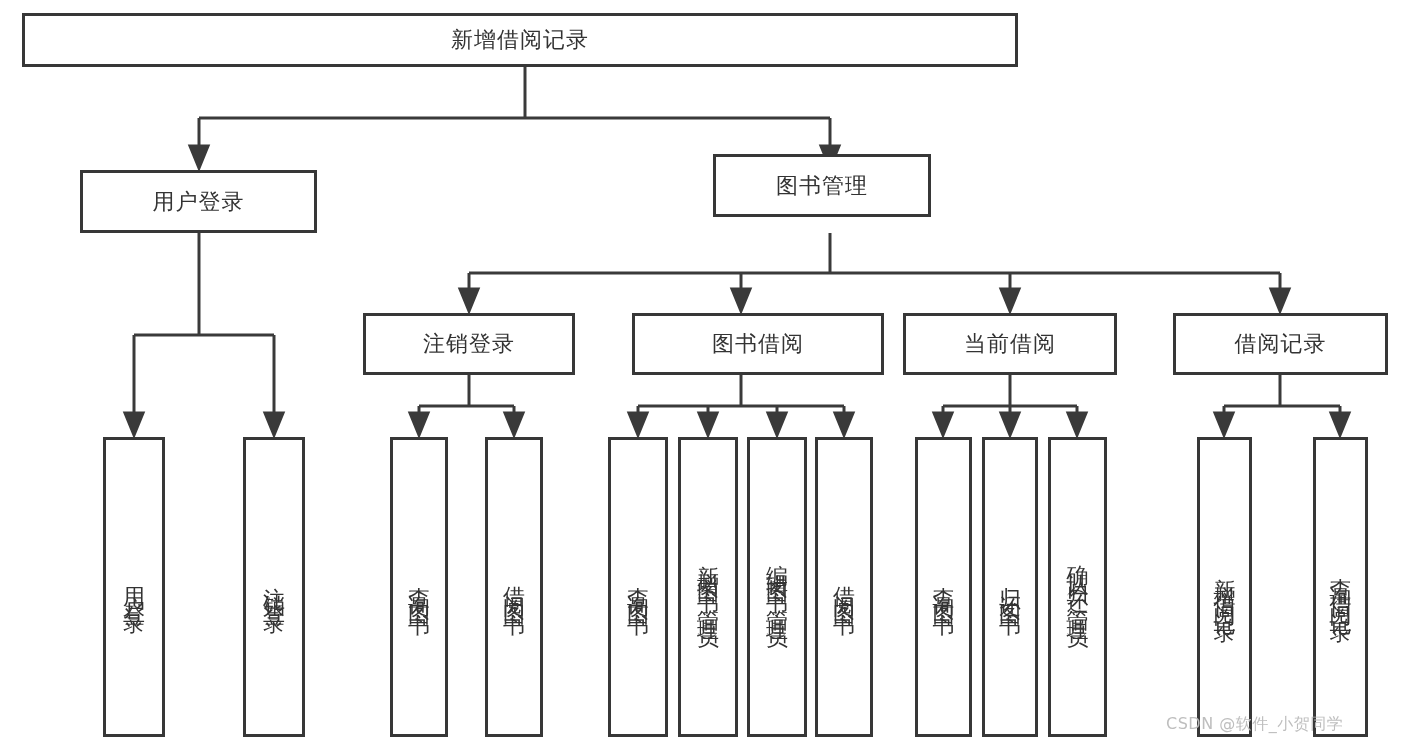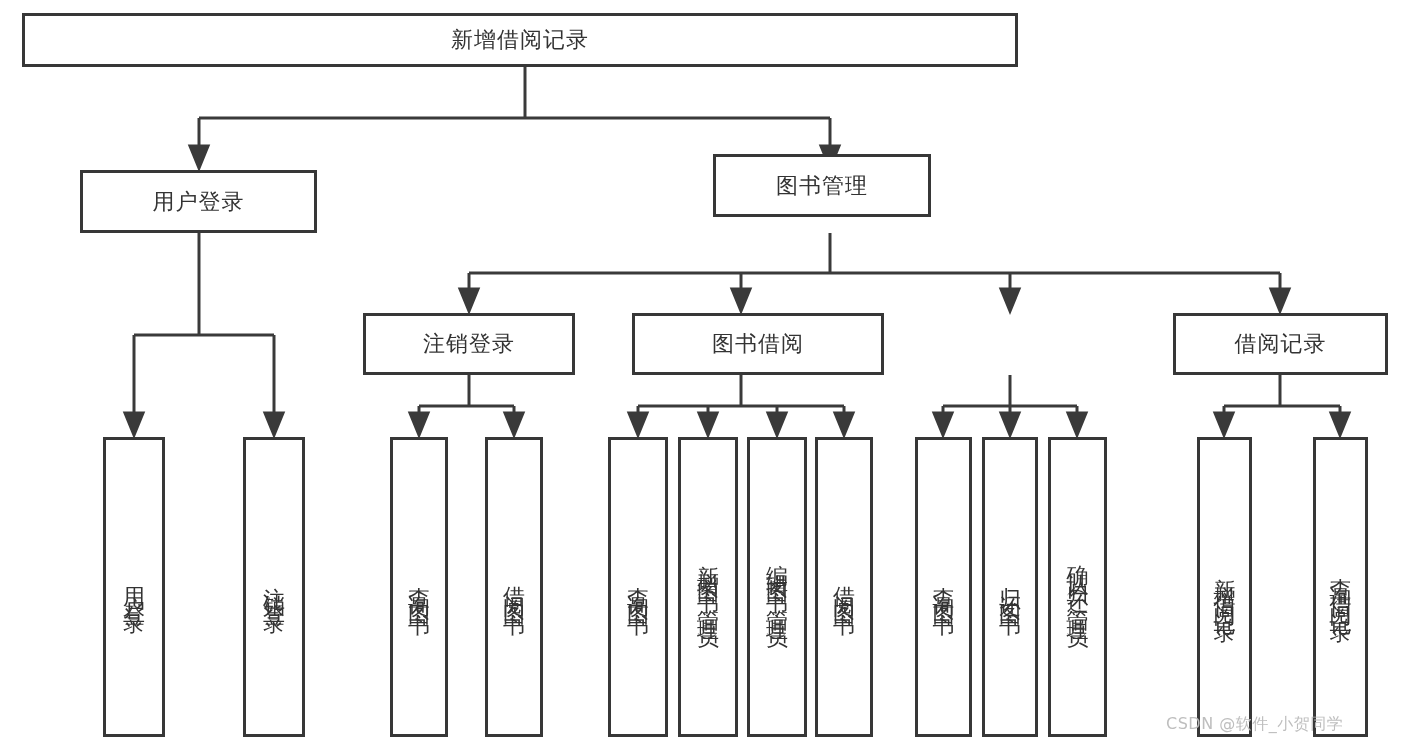--- a/index.html
+++ b/index.html
@@ -159,20 +159,23 @@
   <div class="box b-mgmt">
     <span class="hlabel">图书管理</span>
   </div>
 
   <div class="box b-newrec">
     <span class="hlabel">注销登录</span>
   </div>
   <div class="box b-borrow">
     <span class="hlabel">图书借阅</span>
   </div>
+  <div class="box b-current">
+    <span class="hlabel">当前借阅</span>
+  </div>
   <div class="box b-records">
     <span class="hlabel">借阅记录</span>
   </div>
 
   <div class="box leaf lf-login">
     <span class="vtext">用户登录</span>
   </div>
   <div class="box leaf lf-logout">
     <span class="vtext">注销登录</span>
   </div>

